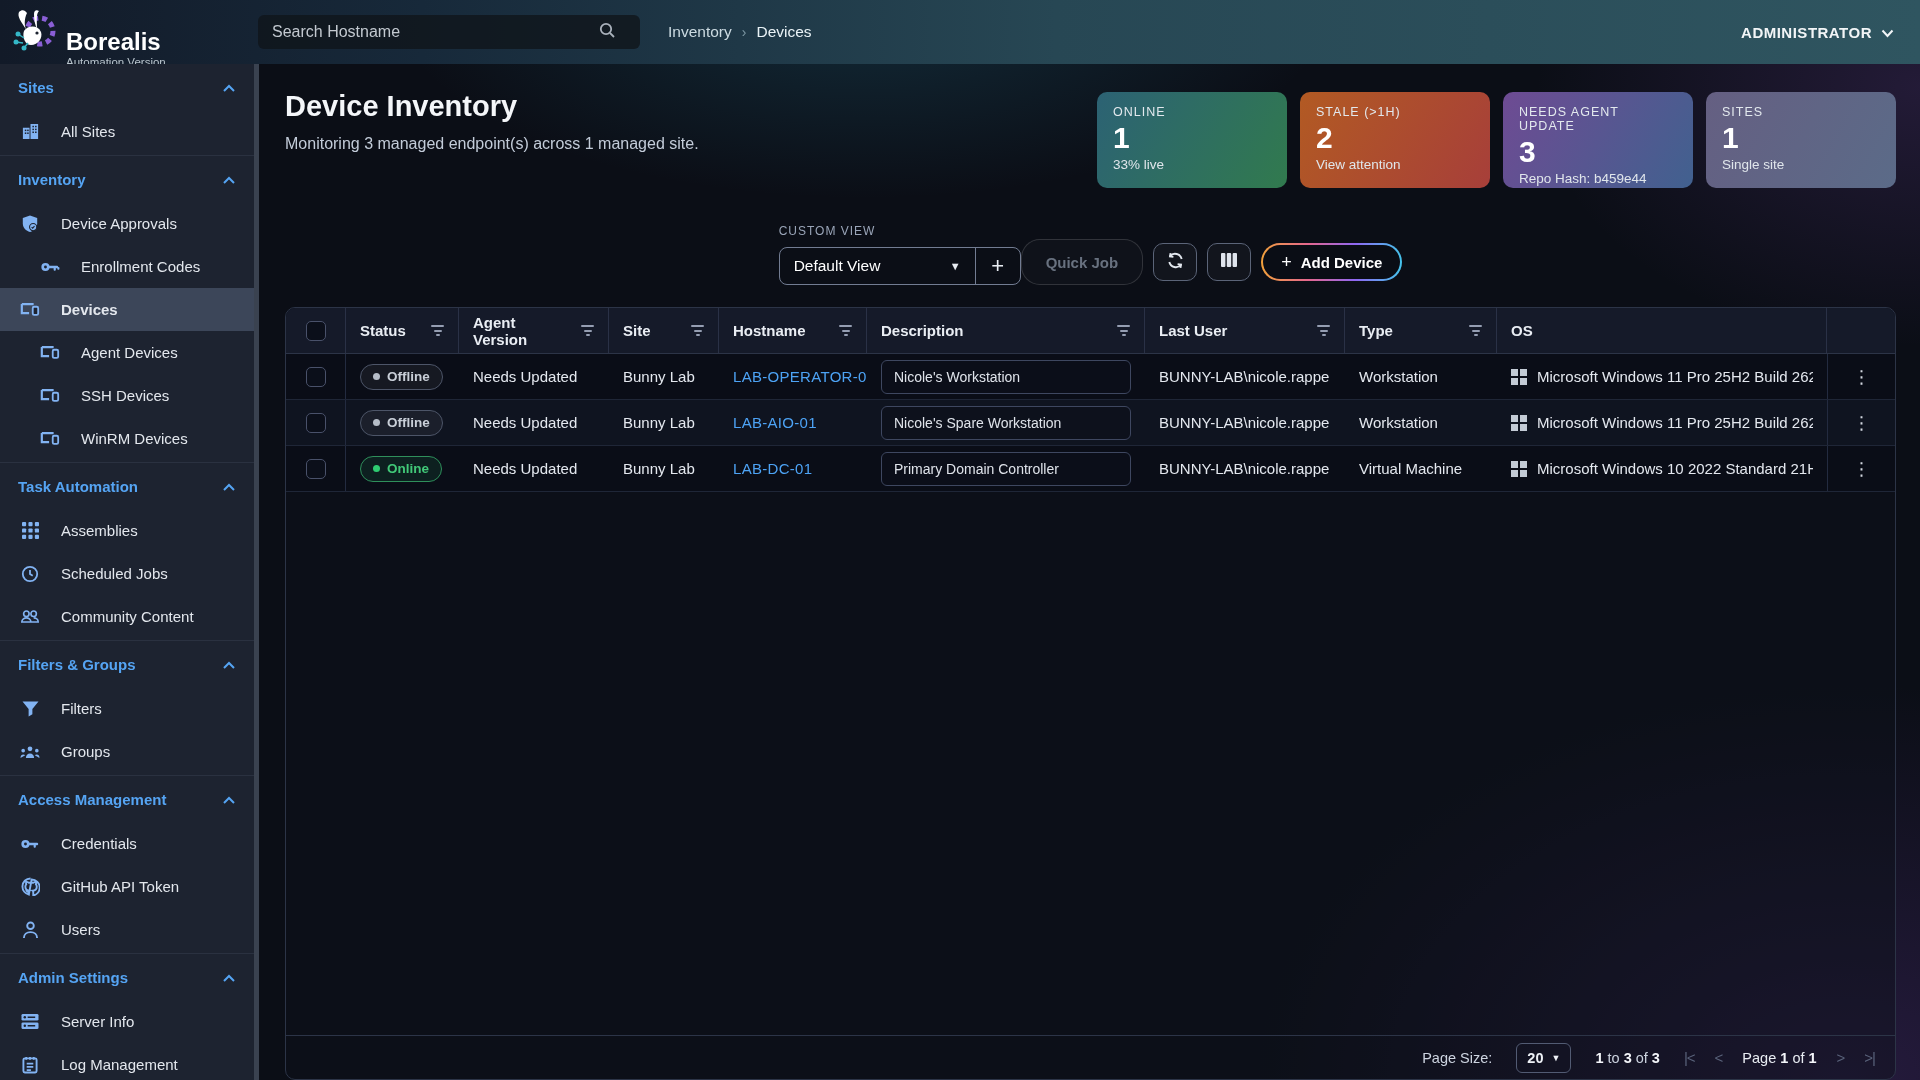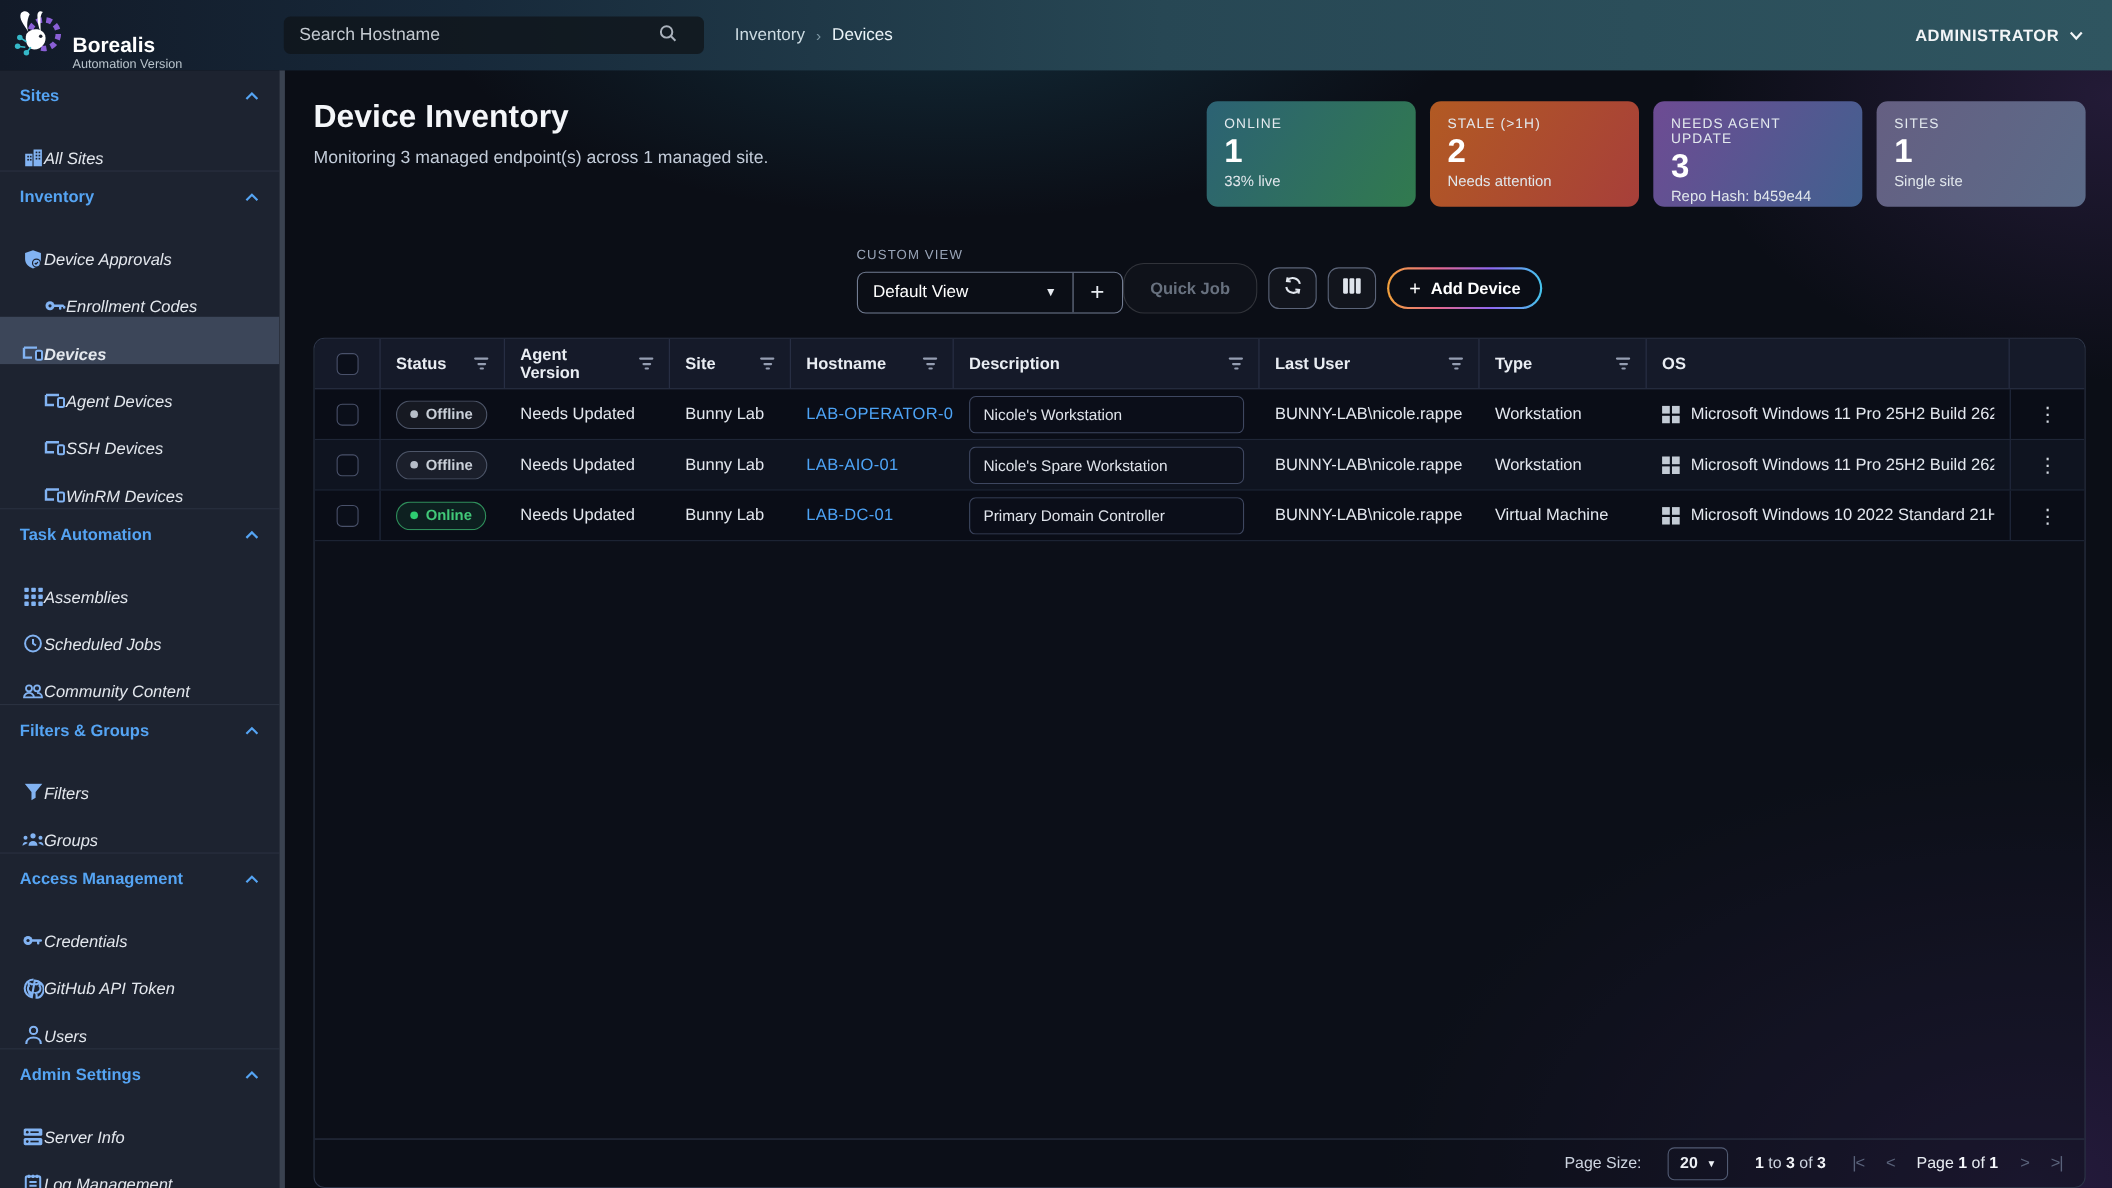--- a/index.html
+++ b/index.html
@@ -13,21 +13,21 @@
       radial-gradient(950px 640px at 96% 100%, rgba(112,62,172,0.26), transparent 62%),
       radial-gradient(760px 320px at 45% 0%,   rgba(36,112,138,0.30), transparent 62%);
   }
 
   
   .topbar {
     height:64px; display:flex; align-items:center;
     background:linear-gradient(90deg,#121a28 0%,#17293a 22%,#274754 55%,#2f5560 100%);
   }
   .logo-wrap { width:258px; flex:0 0 258px; display:flex; align-items:center; gap:10px; padding-left:10px; }
-  .brand-name { font-size:19px; font-weight:bold; color:#fff; line-height:1.15;margin-top:32px; }
+  .brand-name { font-size:24px; font-weight:bold; color:#fff; line-height:1.15;margin-top:32px; }
   .brand-sub  { font-size:11.5px; color:#b9c4cc; }
   .search-box {
     width:382px; height:34px; background:rgba(16,20,26,0.78); border-radius:6px;
     display:flex; align-items:center; padding:0 24px 0 14px;
   }
   .search-box input {
     flex:1; background:transparent; border:none; outline:none;
     font-family:"Liberation Sans", sans-serif; font-size:16px; color:#e2e6ea;
   }
   .search-box input::placeholder { color:#c3c9d0; opacity:1; }
@@ -40,22 +40,22 @@
 
   
   .shell { display:flex; height:1016px; }
 
   
   .sidebar { width:254px; flex:0 0 254px; background:#1d2330; overflow:hidden; }
   .side-scrollbar { width:5px; flex:0 0 5px; background:#3a4250; }
   .section { border-bottom:1px solid #2a3140; padding-bottom:2px; }
   .section-header { height:46px; display:flex; align-items:center; justify-content:space-between;
                     padding:0 18px 0 18px; color:#55a4f3; font-weight:bold; font-size:15px; }
-  .side-item { height:43px; display:flex; align-items:flex-end; gap:0; padding-left:20px;
-               font-size:15px; color:#e3e7ed; cursor:pointer;font-style:italic; }
+  .side-item { height:43px; display:flex; align-items:center; gap:21px; padding-left:20px;
+               font-size:15px; color:#e3e7ed; cursor:pointer; }
   .side-item.lvl2 { padding-left:40px; }
   .side-item.active { background:#3c4659; }
   .side-icon { width:20px; height:20px; flex:0 0 20px; display:flex; align-items:center; justify-content:center; }
   .side-icon svg { display:block; }
 
   
   .main { flex:1; padding:26px 24px 0 26px; display:flex; flex-direction:column; }
   .page-head { display:flex; justify-content:space-between; align-items:flex-start; }
   .page-title { font-size:29px; font-weight:bold; color:#f4f6f9; margin-bottom:12px; }
   .page-sub   { font-size:16px; color:#c3ccd9; }
@@ -444,21 +444,21 @@
       </div>
       <div class="stats">
         <div class="stat-card stat-online">
           <div class="stat-label">ONLINE</div>
           <div class="stat-value">1</div>
           <div class="stat-sub">33% live</div>
         </div>
         <div class="stat-card stat-stale">
           <div class="stat-label">STALE (&gt;1H)</div>
           <div class="stat-value">2</div>
-          <div class="stat-sub">Needs attention</div>
+          <div class="stat-sub">View attention</div>
         </div>
         <div class="stat-card stat-update">
           <div class="stat-label">NEEDS AGENT UPDATE</div>
           <div class="stat-value">3</div>
           <div class="stat-sub">Repo Hash: b459e44</div>
         </div>
         <div class="stat-card stat-sites">
           <div class="stat-label">SITES</div>
           <div class="stat-value">1</div>
           <div class="stat-sub">Single site</div>

